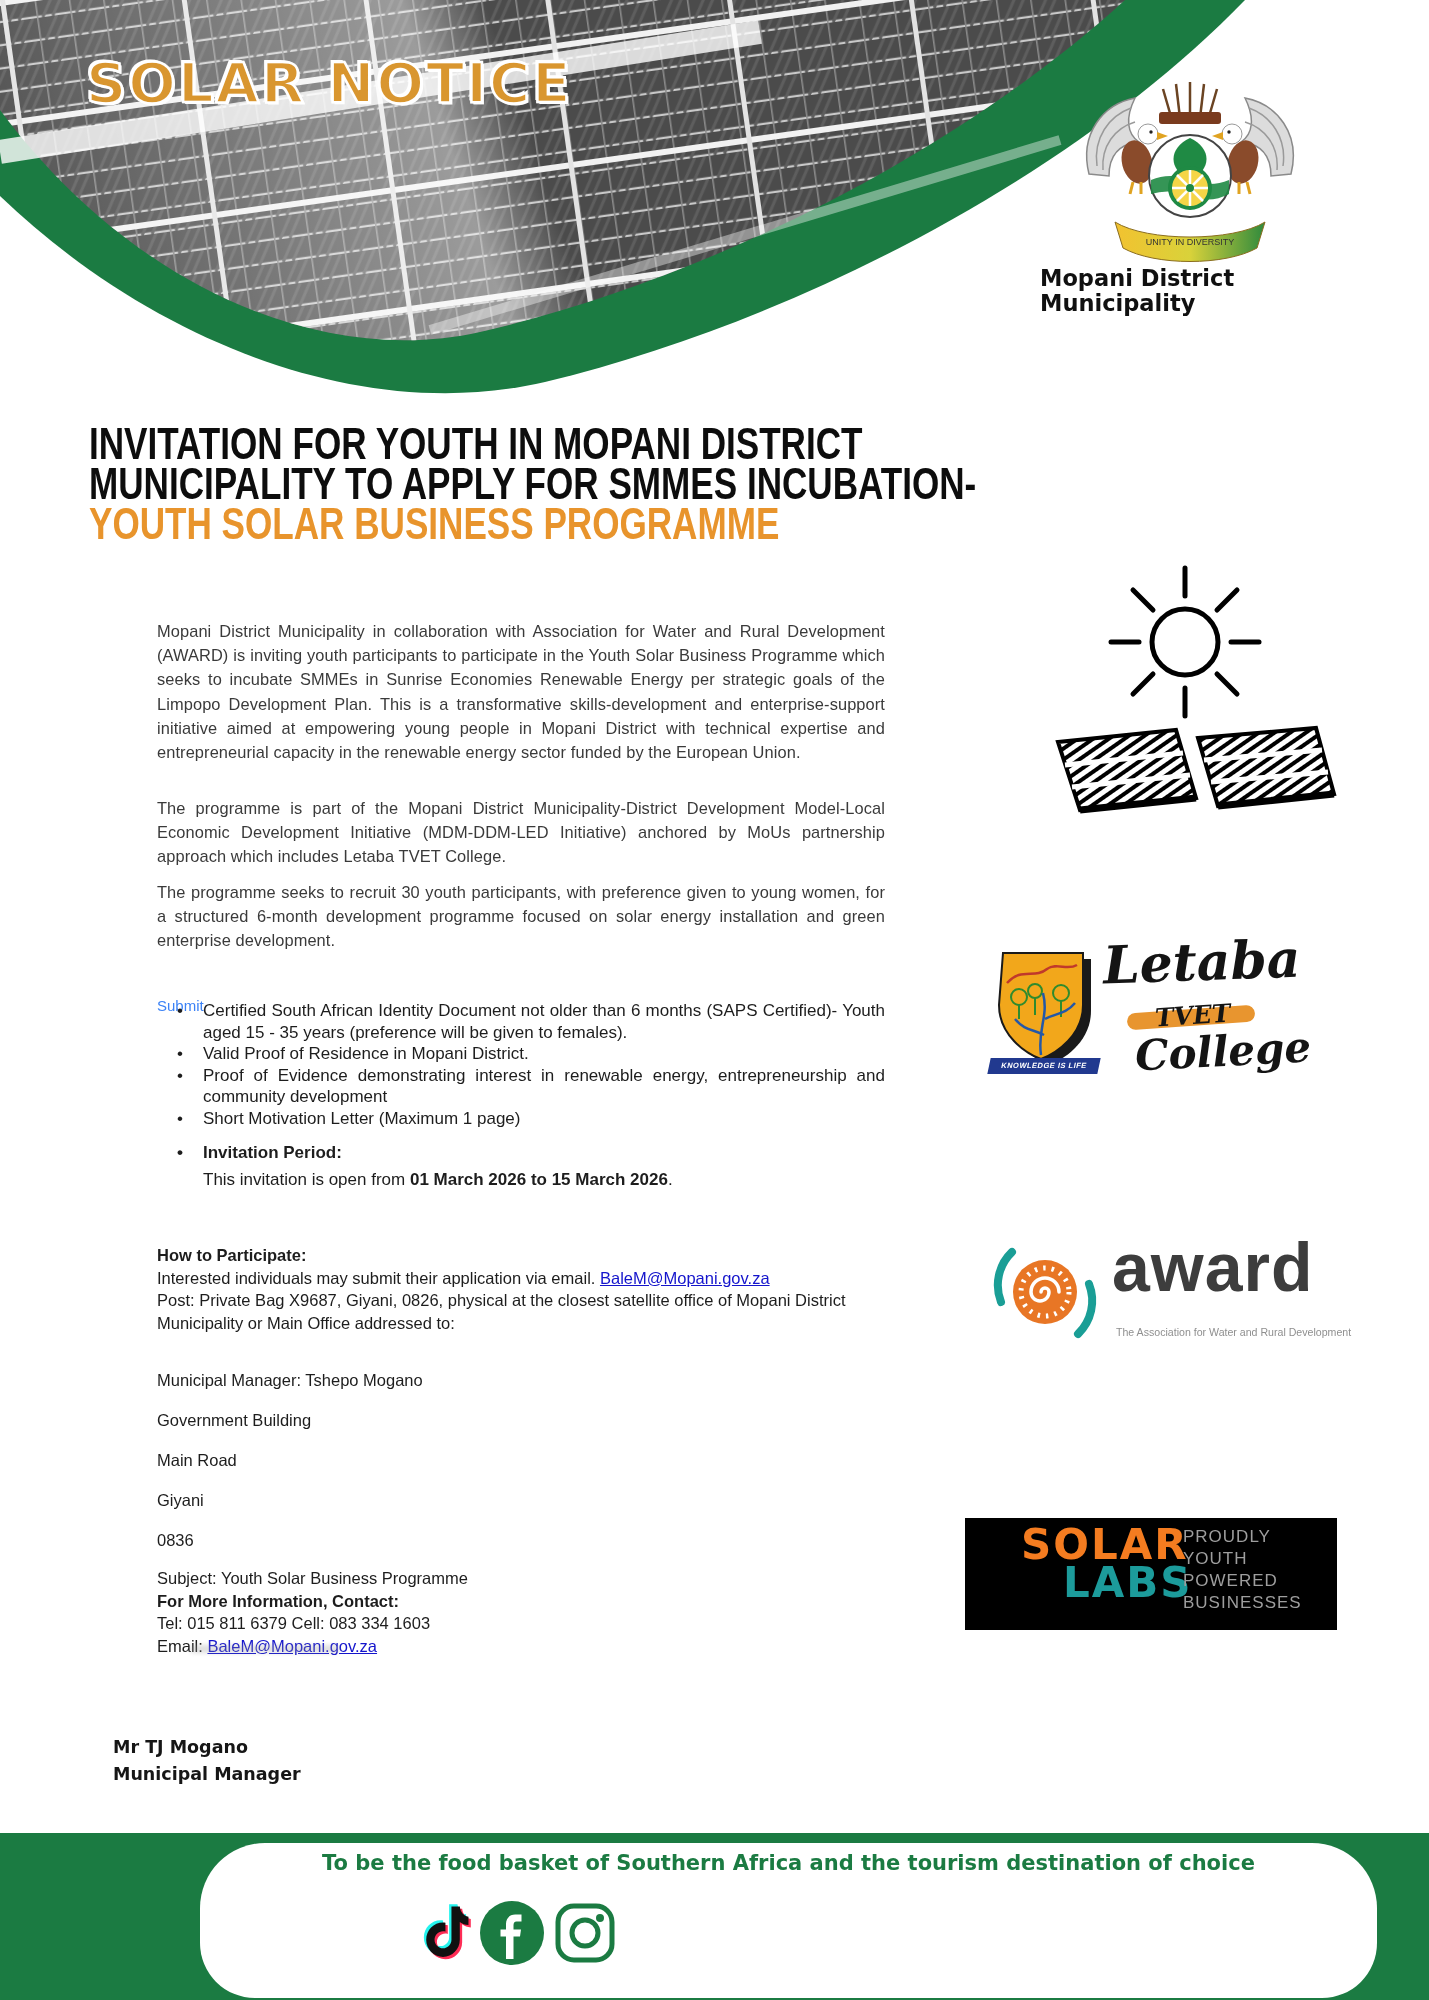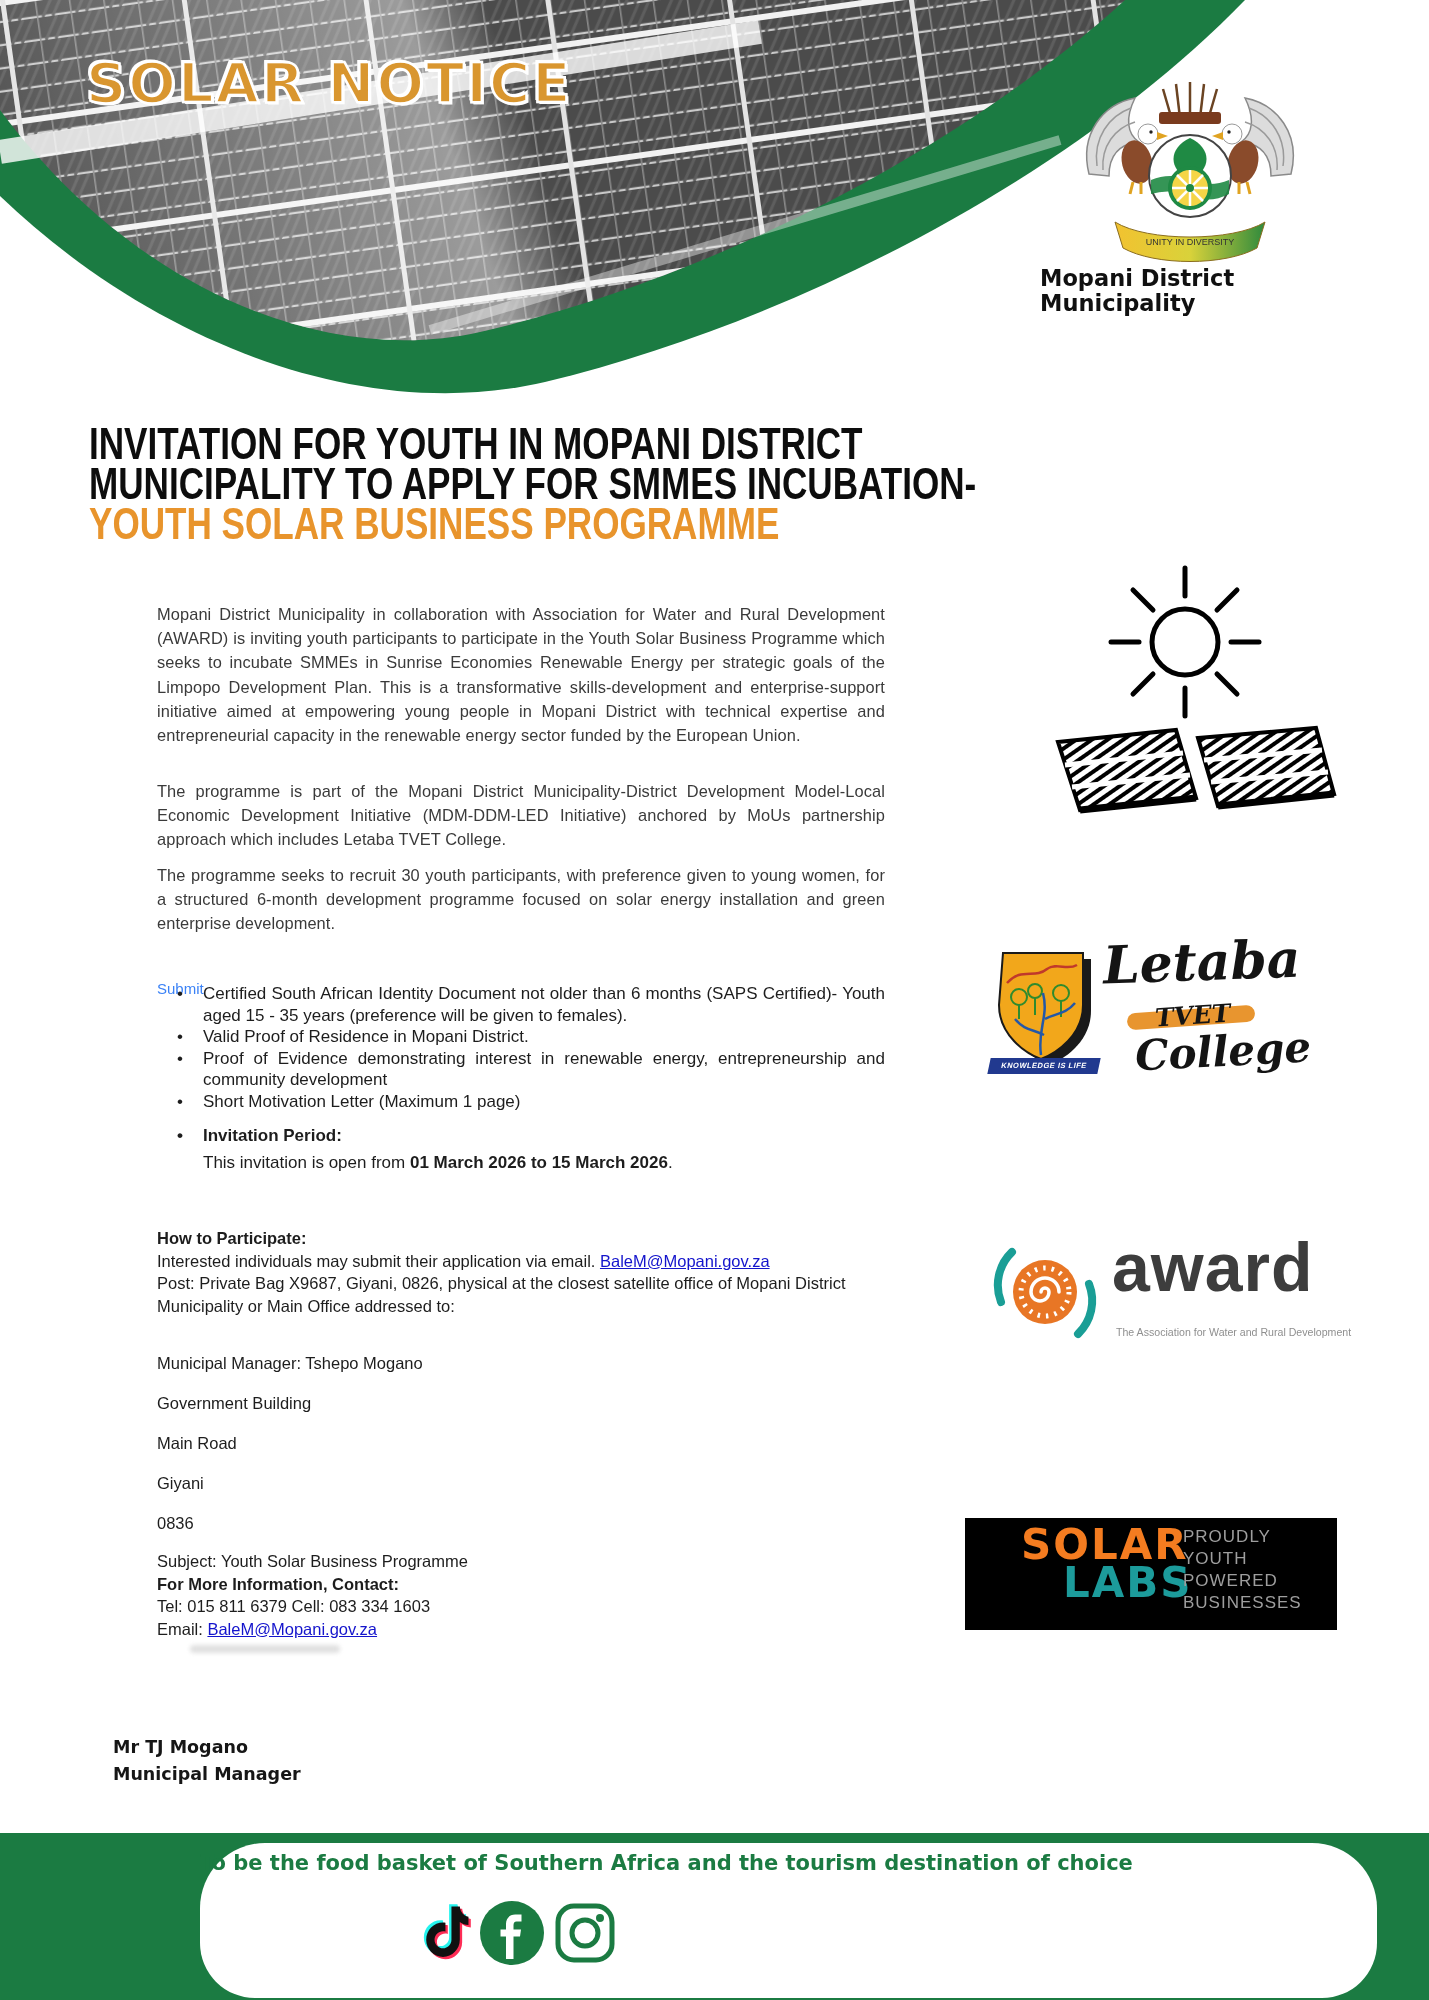--- a/index.html
+++ b/index.html
@@ -16,21 +16,21 @@
   .org-name{position:absolute;left:1040px;top:266px;width:300px;text-align:left;
     font-family:"DejaVu Sans",sans-serif;font-weight:bold;font-size:22.5px;line-height:25px;color:#101010;}
 
   
   .main-title{position:absolute;left:89px;top:424px;width:1100px;
     font-weight:bold;font-size:45px;line-height:40px;color:#0d0d0d;
     transform:scaleX(0.78);transform-origin:0 0;white-space:nowrap;}
   .main-title .t3{color:#e8942c;}
 
   
-  .col{left:157px;width:728px;}
+  .col{left:157px;width:728px;margin-top:17px;}
   .para{position:absolute;font-size:16.4px;line-height:24.2px;color:#3a3a3a;
     text-align:justify;letter-spacing:0.1px;}
   .p1{top:602px;} .p2{top:779px;} .p3{top:863px;}
   .submit{position:absolute;top:980px;font-size:15px;color:#3b82f6;}
   .blist{position:absolute;top:983px;font-size:17px;line-height:21.5px;color:#1d1d1d;}
   .blist .li{position:relative;padding-left:46px;text-align:justify;}
   .blist .li:before{content:"\2022";position:absolute;left:20px;top:0;}
   .invit{position:absolute;top:1122px;font-size:17px;line-height:27px;color:#1d1d1d;}
   .invit .li{position:relative;padding-left:46px;}
   .invit .li:before{content:"\2022";position:absolute;left:20px;top:0;font-weight:bold;}
@@ -68,21 +68,21 @@
     font-size:42px;letter-spacing:2px;}
   .solarlabs .w1{left:56px;top:2px;color:#f47c20;}
   .solarlabs .w2{left:98px;top:40px;color:#1c9b9b;}
   .solarlabs .tag{position:absolute;left:218px;top:8px;font-size:17px;line-height:22px;
     color:#9e9e9e;letter-spacing:1px;}
 
   
   .footer{position:absolute;left:0;top:1833px;width:1429px;height:167px;background:#1b7b42;}
   .fpanel{position:absolute;left:200px;right:52px;top:10px;bottom:2px;background:#fff;
     border-radius:65px 65px 55px 55px;}
-  .ftag{position:absolute;left:0;right:0;top:8px;
+  .ftag{position:absolute;left:0;right:0;top:8px;text-align:center;
     font-family:"DejaVu Sans",sans-serif;font-weight:bold;font-size:21px;color:#1b7b42;}
   .socialrow{position:absolute;left:215px;top:58px;display:flex;gap:9px;align-items:center;}
   .ftext{position:absolute;left:492px;top:46px;font-family:"DejaVu Sans",sans-serif;
     font-size:33px;line-height:40px;color:#0a0a0a;}
 </style>
 </head>
 <body>
 
 <div class="page">
 

